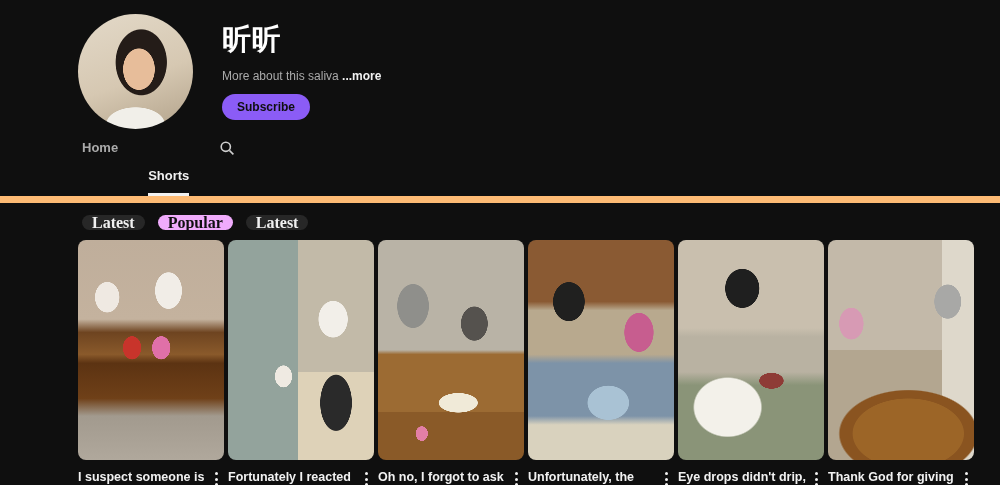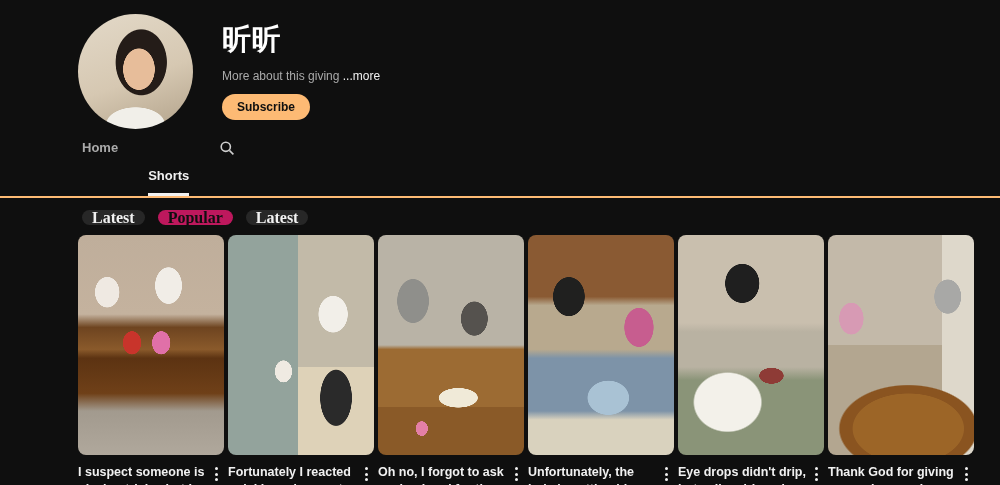--- a/index.html
+++ b/index.html
@@ -20,52 +20,52 @@
       radial-gradient(26px 34px at 53% 48%, #e7bd9a 0 60%, rgba(231,189,154,0) 62%),
       radial-gradient(42px 54px at 55% 42%, #241c18 0 60%, rgba(36,28,24,0) 62%),
       radial-gradient(48px 28px at 50% 96%, #f1efe9 0 60%, rgba(241,239,233,0) 62%),
       linear-gradient(160deg, #e3d9c8 0%, #d6c8b2 55%, #b2a28a 100%);
   }
   .channel-info { margin-left: 29px; padding-top: 6px; }
   .channel-name { font-size: 29px; font-weight: bold; color: #ffffff; letter-spacing: .5px; }
   .channel-meta { margin-top: 11px; font-size: 12px; color: #aaaaaa; }
   .channel-meta .handle { color: #f1f1f1; font-weight: bold; }
   .channel-about { margin-top: 9px; font-size: 12px; color: #aaaaaa; }
-  .channel-about .more { color: #f1f1f1; font-weight: normal; cursor: pointer; }
+  .channel-about .more { color: #f1f1f1; font-weight: bold; cursor: pointer; }
   .subscribe-btn {
     margin-top: 11px; height: 26px; padding: 0 15px;
     border: none; border-radius: 13px;
-    background: #fdba74; color: #0f0f0f;
+    background: #8b5cf6; color: #0f0f0f;
     font-family: inherit; font-size: 12px; font-weight: bold;
     display: inline-flex; align-items: center; cursor: pointer;
   }
 
   
   .tab-strip {
     margin-top: 9px; padding-left: 82px;
     display: flex; align-items: flex-start; gap: 30px;
-    border-bottom: 2px solid #fdba74;
+    border-bottom: 7px solid #fdba74;
   }
   .tab {
     font-size: 13px; font-weight: bold; color: #aaaaaa;
     padding: 2px 0 10px 0; cursor: pointer; border-bottom: 3px solid transparent;
   }
   .tab.active { color: #f1f1f1; border-bottom-color: #f1f1f1; margin-top: 28px; }
   .tab-search { padding-top: 2px; cursor: pointer; display: flex; align-items: center; }
   .tab-search svg { display: block; }
 
   
   .chip-row { margin: 12px 0 0 82px; display: flex; gap: 13px; }
   .chip {
     height: 15px; padding: 0 10px; border-radius: 8px;
     background: #272727; color: #f1f1f1;
     font-size: 16px; font-weight: bold;
     display: inline-flex; align-items: center; cursor: pointer; font-family: Liberation Serif, serif;
   }
-  .chip.active { background: #be185d; color: #0f0f0f; }
+  .chip.active { background: #f0abfc; color: #0f0f0f; }
 
   
   .video-grid { margin: 10px 0 0 78px; display: flex; gap: 4px; }
   .video-card { width: 146px; flex: none; }
   .thumb {
     width: 146px; height: 220px; border-radius: 8px; cursor: pointer;
     background-color: #272727;
   }
   .t1 { background:
     radial-gradient(20px 25px at 20% 26%, #efe9e2 0 60%, rgba(0,0,0,0) 62%),
@@ -115,21 +115,21 @@
   }
   .kebab i { width: 3px; height: 3px; border-radius: 50%; background: #f1f1f1; }
 </style>
 </head>
 <body>
 
 <header class="channel-header">
   <div class="avatar"></div>
   <div class="channel-info">
     <h1 class="channel-name">昕昕</h1>
-    <div class="channel-about"><span>More about this giving </span><span class="more">...more</span></div>
+    <div class="channel-about"><span>More about this saliva </span><span class="more">...more</span></div>
     <button class="subscribe-btn">Subscribe</button>
   </div>
 </header>
 
 <nav class="tab-strip">
   <div class="tab">Home</div>
   <div class="tab active">Shorts</div>
   <div class="tab-search">
     <span>
       <svg width="16" height="16" viewBox="0 0 16 16" fill="none" stroke="#cfcfcf" stroke-width="1.6">

